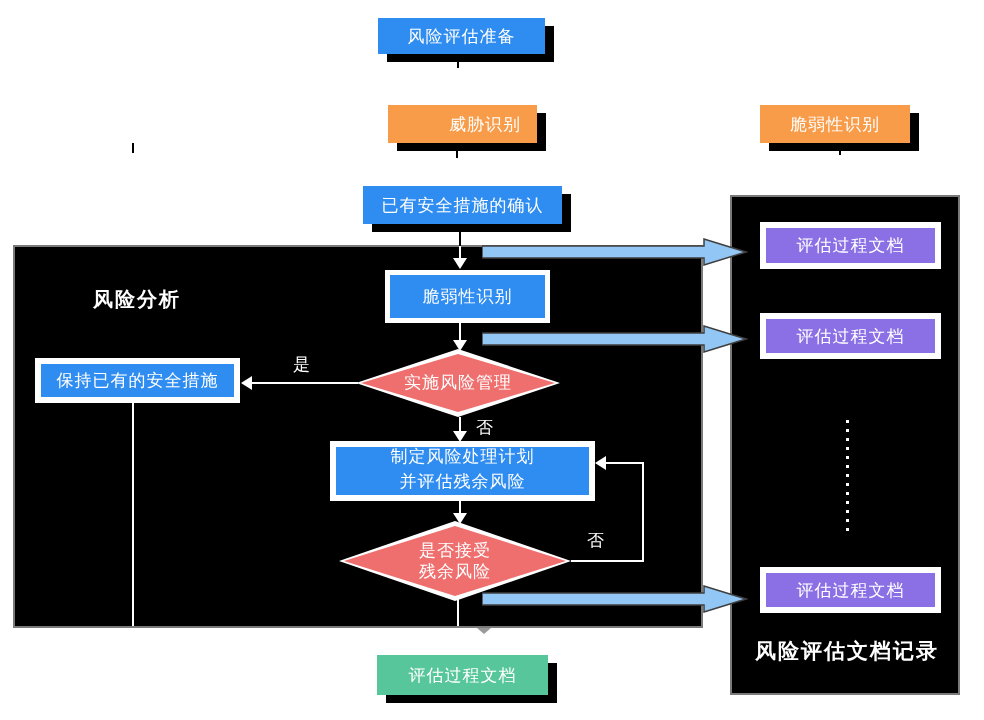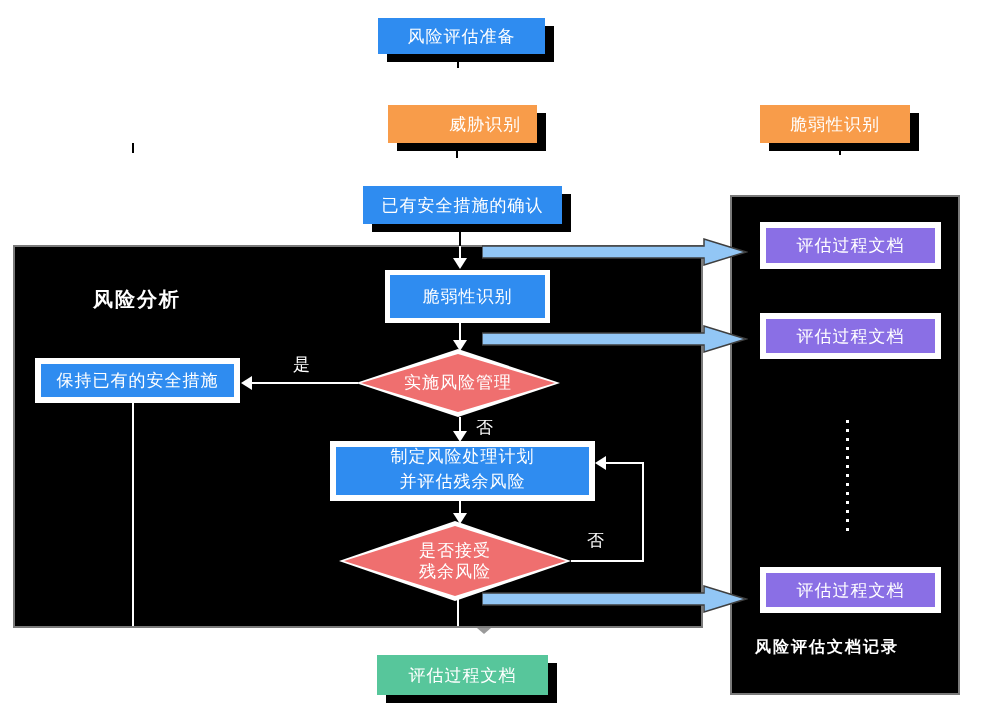--- a/index.html
+++ b/index.html
@@ -142,15 +142,15 @@
   <div class="node purple" style="left:752px;top:313px;width:181px;height:46px;border:6px solid #ffffff;">
     <span>评估过程文档</span>
   </div>
 
   <div class="dotted-line" style="left:846px;top:420px;height:116px;"></div>
 
   <div class="node purple" style="left:752px;top:567px;width:181px;height:46px;border:6px solid #ffffff;">
     <span>评估过程文档</span>
   </div>
 
-  <div class="section-label" style="left:755px;top:637px;font-size:16px;">风险评估文档记录</div>
+  <div class="section-label" style="left:755px;top:637px;font-size:21px;">风险评估文档记录</div>
 
 </div>
 
 </body></html>

